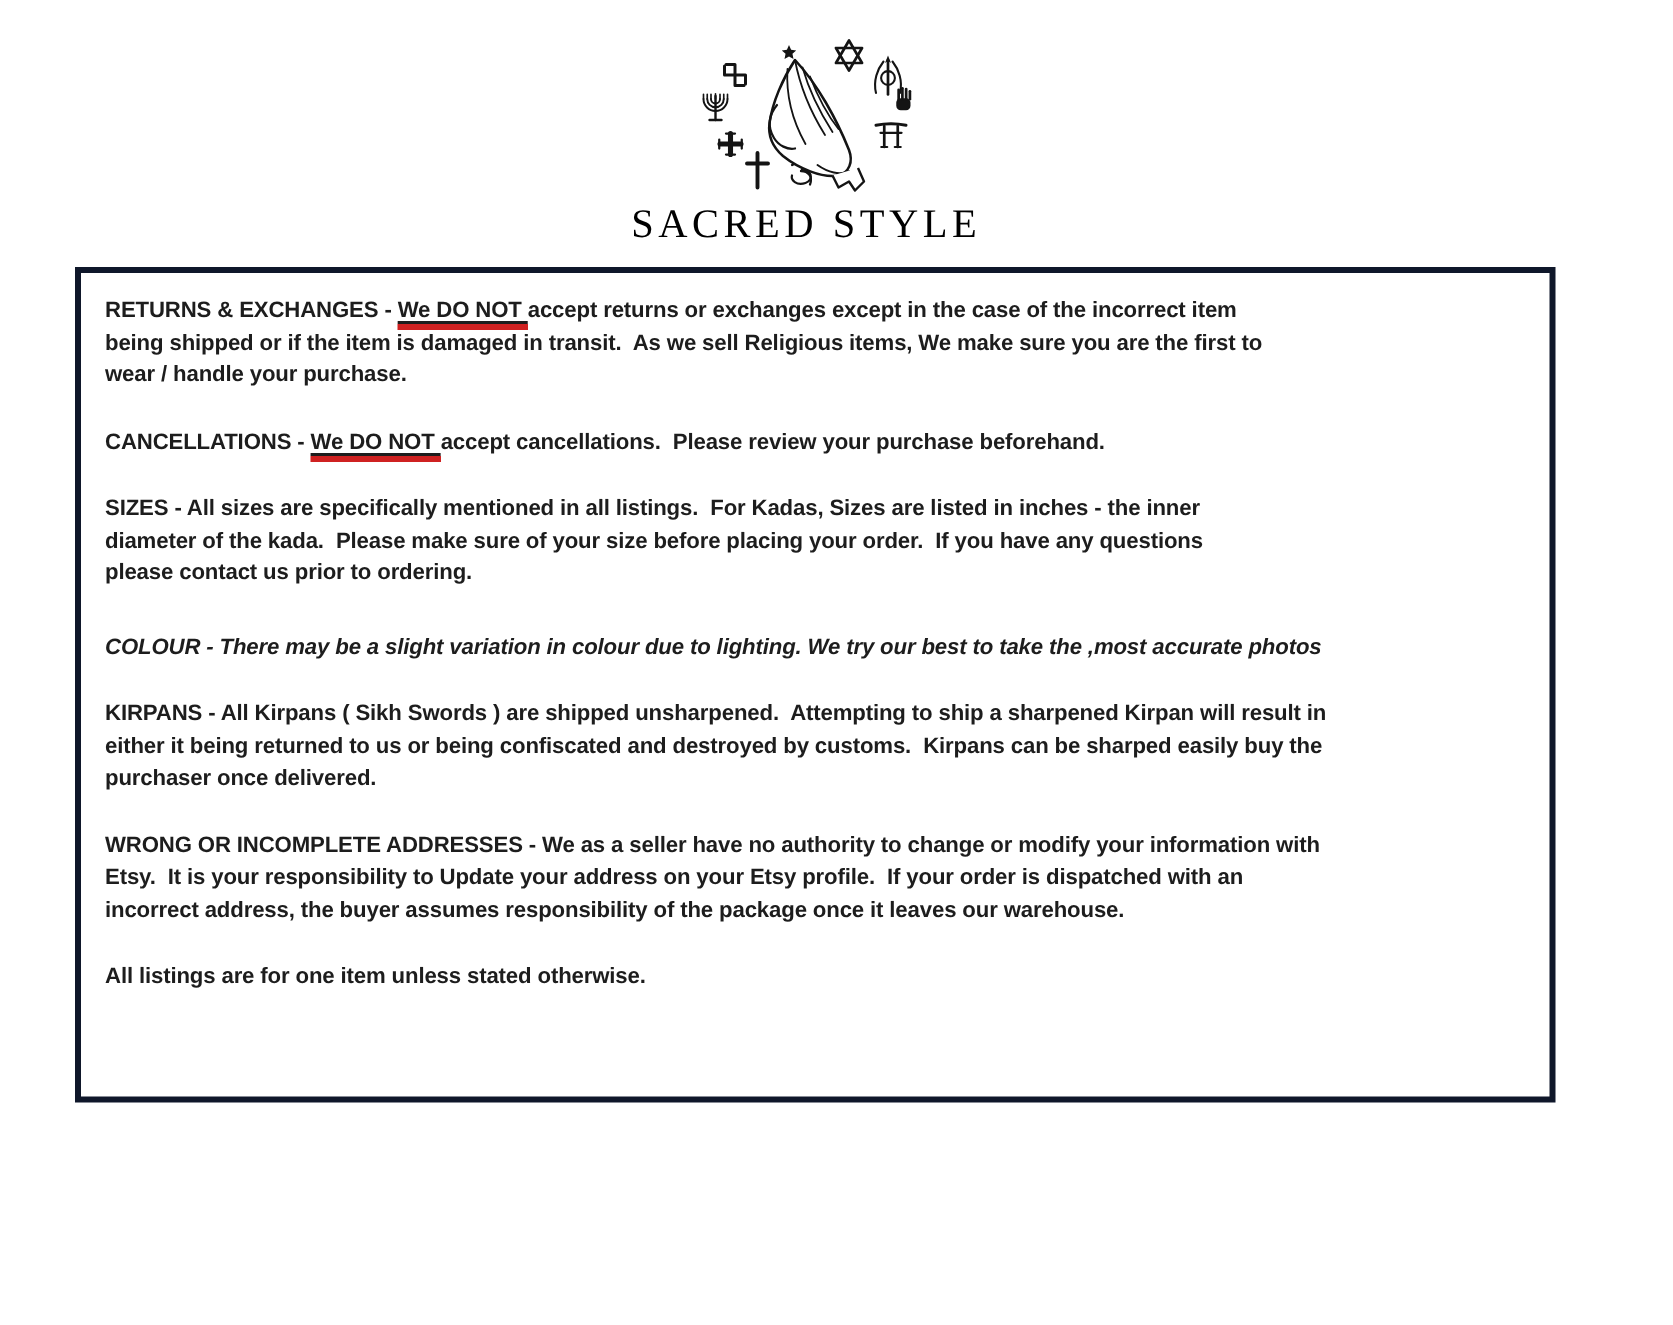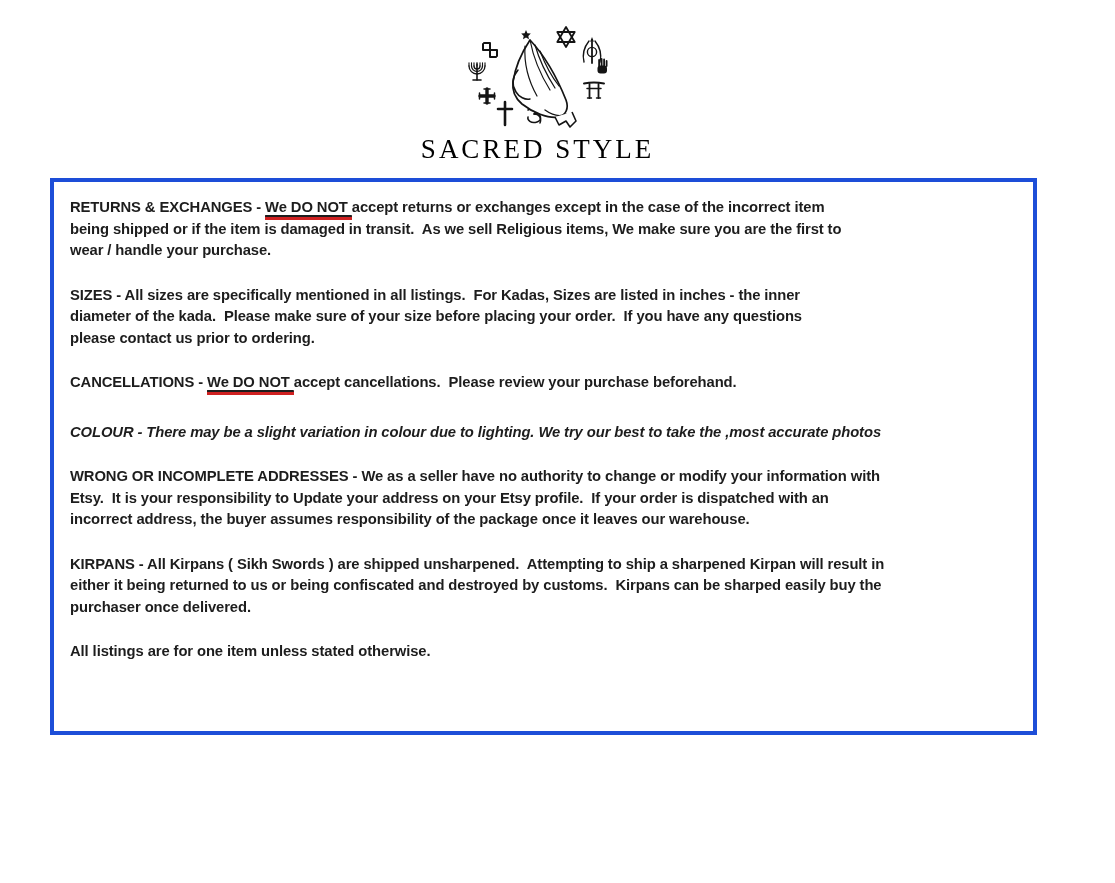--- a/index.html
+++ b/index.html
@@ -18,21 +18,21 @@
   .brand{
     position:absolute;top:112px;left:50%;transform:translateX(-50%);
     white-space:nowrap;
     font-family:"Liberation Serif",serif;
     font-size:27px;letter-spacing:3px;color:#000;
   }
   
   .policy-box{
     position:absolute;left:50px;top:178px;width:987px;height:557px;
     box-sizing:border-box;
-    border:4px solid #1d4ed8;
+    border:4px solid #0f172a;
     padding:15px 16px 18px 16px;
     background:#fff;
   }
   .policy-box p{
     margin:0 0 23px 0;
     font-size:14.8px;font-weight:bold;line-height:21.5px;
     letter-spacing:-0.1px;
     white-space:pre-wrap;
   }
   .policy-box p.colour-gap{margin-top:28px;font-style:italic;}
@@ -132,31 +132,31 @@
 
   <div class="brand">SACRED STYLE</div>
 </div>
 
 <div class="policy-box">
 
   <p><span>RETURNS &amp; EXCHANGES - </span><span class="hl">We DO NOT </span><span>accept returns or exchanges except in the case of the incorrect item
 being shipped or if the item is damaged in transit.  As we sell Religious items, We make sure you are the first to
 wear / handle your purchase.</span></p>
 
+  <p><span>CANCELLATIONS - </span><span class="hl">We DO NOT </span><span>accept cancellations.  Please review your purchase beforehand.</span></p>
+
   <p><span>SIZES - All sizes are specifically mentioned in all listings.  For Kadas, Sizes are listed in inches - the inner
 diameter of the kada.  Please make sure of your size before placing your order.  If you have any questions
 please contact us prior to ordering.</span></p>
 
-  <p><span>CANCELLATIONS - </span><span class="hl">We DO NOT </span><span>accept cancellations.  Please review your purchase beforehand.</span></p>
+  <p class="colour-gap"><span>COLOUR - There may be a slight variation in colour due to lighting. We try our best to take the ,most accurate photos</span></p>
 
-  <p class="colour-gap"><span>COLOUR - There may be a slight variation in colour due to lighting. We try our best to take the ,most accurate photos</span></p>
+  <p><span>KIRPANS - All Kirpans ( Sikh Swords ) are shipped unsharpened.  Attempting to ship a sharpened Kirpan will result in
+either it being returned to us or being confiscated and destroyed by customs.  Kirpans can be sharped easily buy the
+purchaser once delivered.</span></p>
 
   <p><span>WRONG OR INCOMPLETE ADDRESSES - We as a seller have no authority to change or modify your information with
 Etsy.  It is your responsibility to Update your address on your Etsy profile.  If your order is dispatched with an
 incorrect address, the buyer assumes responsibility of the package once it leaves our warehouse.</span></p>
-
-  <p><span>KIRPANS - All Kirpans ( Sikh Swords ) are shipped unsharpened.  Attempting to ship a sharpened Kirpan will result in
-either it being returned to us or being confiscated and destroyed by customs.  Kirpans can be sharped easily buy the
-purchaser once delivered.</span></p>
 
   <p><span>All listings are for one item unless stated otherwise.</span></p>
 
 </div>
 
 </body></html>

